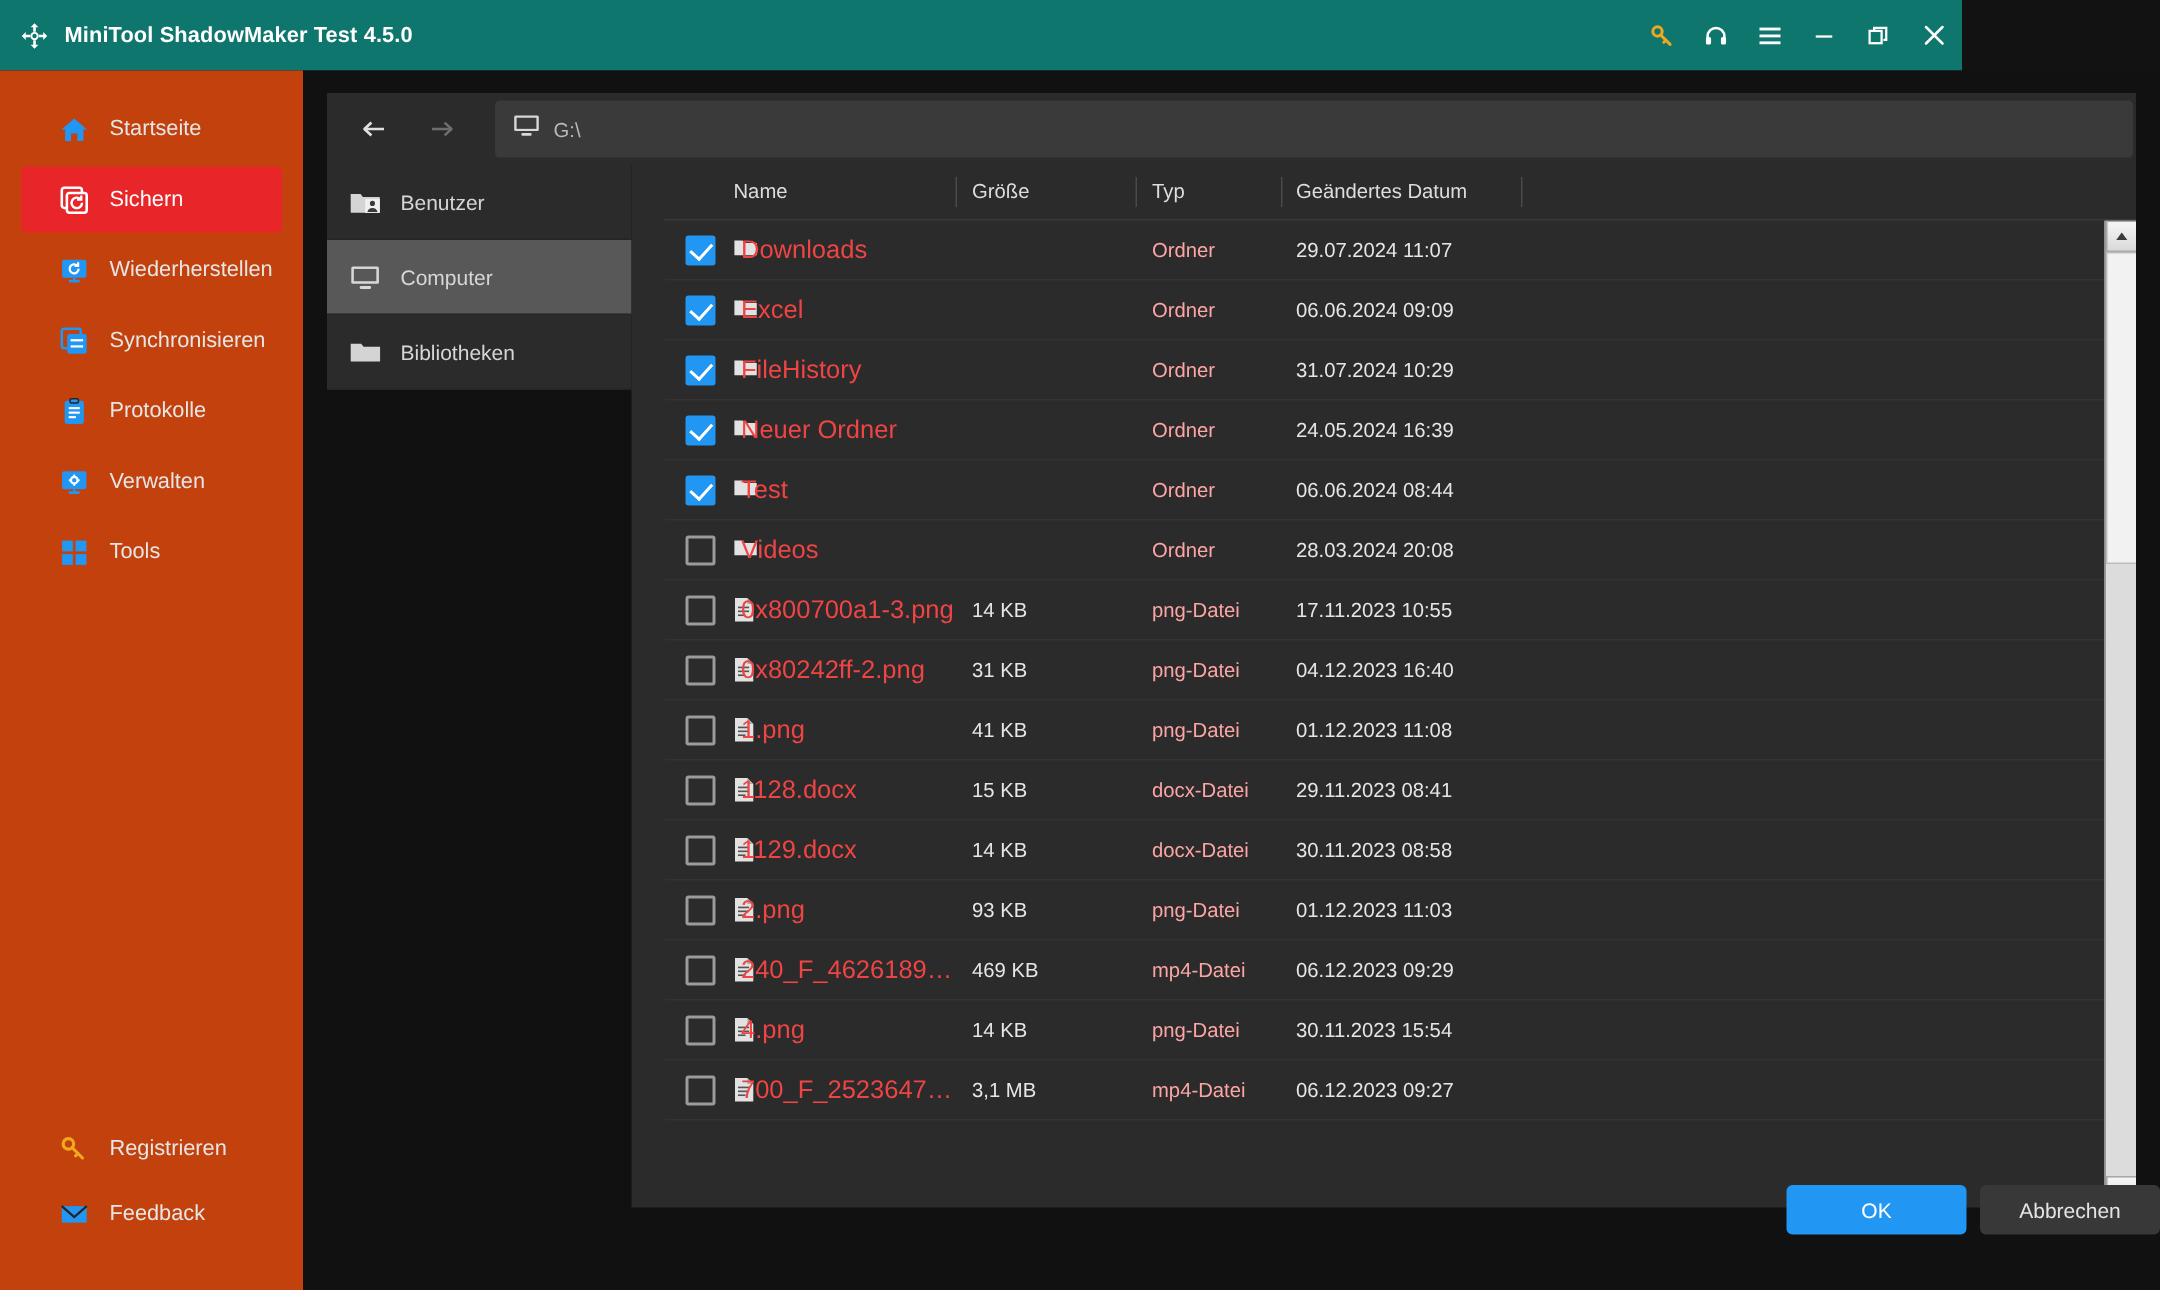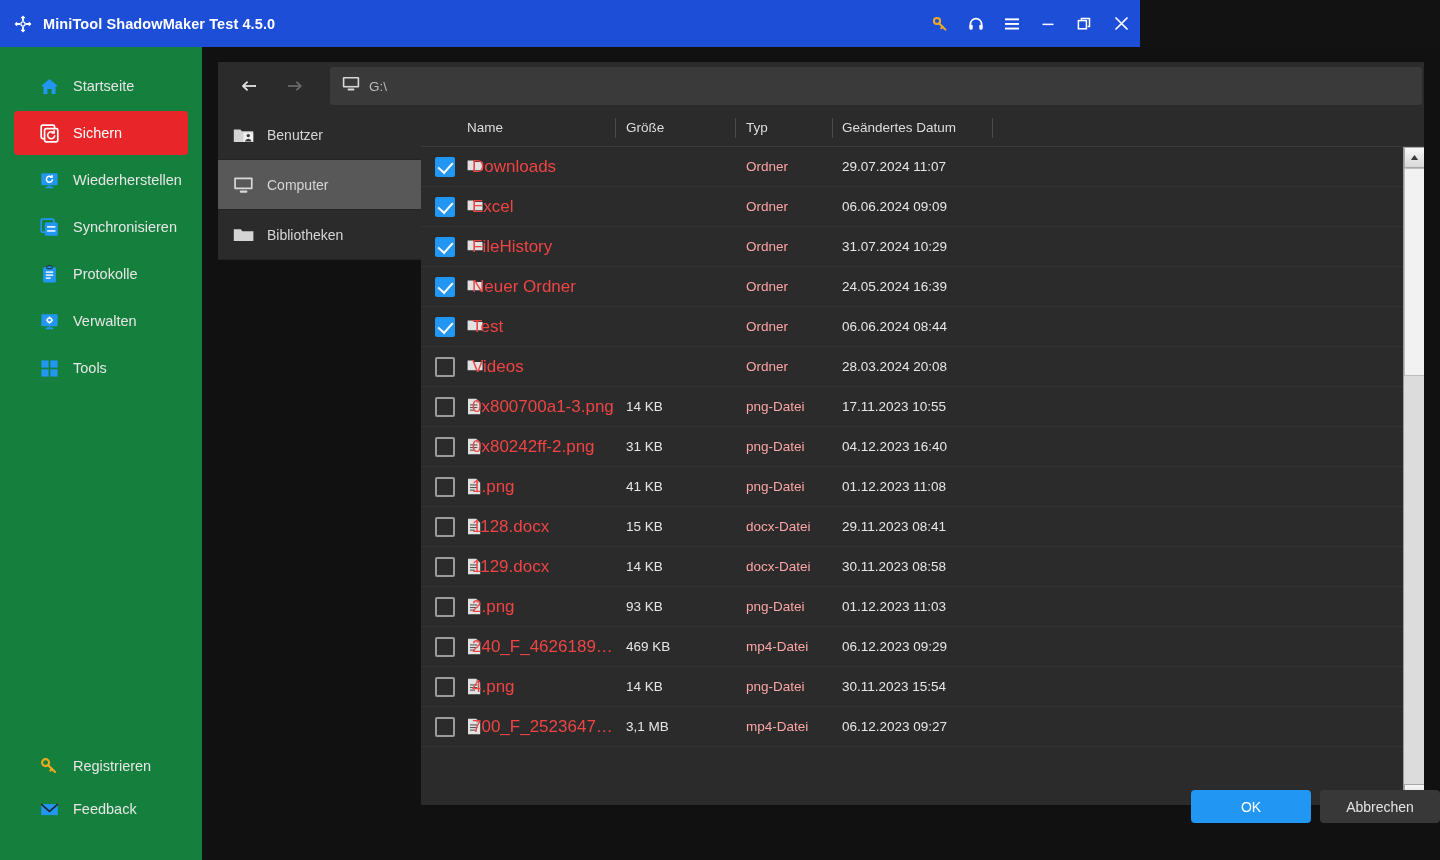--- a/index.html
+++ b/index.html
@@ -12,22 +12,22 @@
     color: #e8e8e8;
   }
   #app {
     position: relative;
     width: 1440px; height: 860px;
     background: #121212;
   }
 
   
   #titlebar {
-    position: absolute; left: 0; top: 0; width: 1140px; height: 47px;
-    background: #1d4ed8;
+    position: absolute; left: 0; top: 0; width: 1308px; height: 47px;
+    background: #0f766e;
     display: flex; align-items: center;
   }
   #title-left { display: flex; align-items: center; padding-left: 13px; gap: 10px; }
   #app-logo { width: 20px; height: 20px; display: block; }
   #app-title {
     font-size: 14.5px; font-weight: bold; color: #ffffff; letter-spacing: .1px;
     white-space: nowrap;
   }
   #title-right {
     margin-left: auto; display: flex; align-items: center; height: 47px;
@@ -35,21 +35,21 @@
   .tb-btn {
     width: 36px; height: 47px; display: flex; align-items: center; justify-content: center;
     cursor: default;
   }
   .tb-btn.wide { width: 38px; }
   .tb-btn svg { display: block; }
 
   
   #sidebar {
     position: absolute; left: 0; top: 47px; width: 202px; height: 813px;
-    background: #15803d;
+    background: #c2410c;
   }
   #nav-top { padding-top: 14px; }
   .nav-item {
     position: relative;
     height: 44px; margin: 3px 14px; border-radius: 4px;
     display: flex; align-items: center; gap: 14px; padding-left: 25px;
     cursor: default;
   }
   .nav-item.active { background: #e8262a; }
   .nav-label { font-size: 14.5px; color: #e6e6e6; white-space: nowrap; }
@@ -95,21 +95,21 @@
     cursor: default; border-bottom: 1px solid #242424;
   }
   .tree-item.selected { background: #585858; }
   .tree-label { font-size: 14px; color: #d6d6d6; }
   .tree-icon { width: 22px; height: 22px; display: flex; align-items: center; justify-content: center; flex: 0 0 22px; }
 
   
   #filelist {
     position: absolute; left: 219px; top: 63px; width: 1003px; height: 695px;
     background: #2b2b2b;
-    display: flex; flex-direction: column;
+    display: flex; flex-direction: column; padding-left: 22px;
   }
   #fl-header {
     height: 37px; flex: 0 0 37px;
     display: flex; align-items: center; position: relative;
     border-bottom: 1px solid #3a3a3a;
   }
   .col-h {
     font-size: 13.5px; color: #dddddd; position: absolute; top: 10px; white-space: nowrap;
   }
   .col-div { position: absolute; top: 8px; width: 1px; height: 20px; background: #4a4a4a; }

